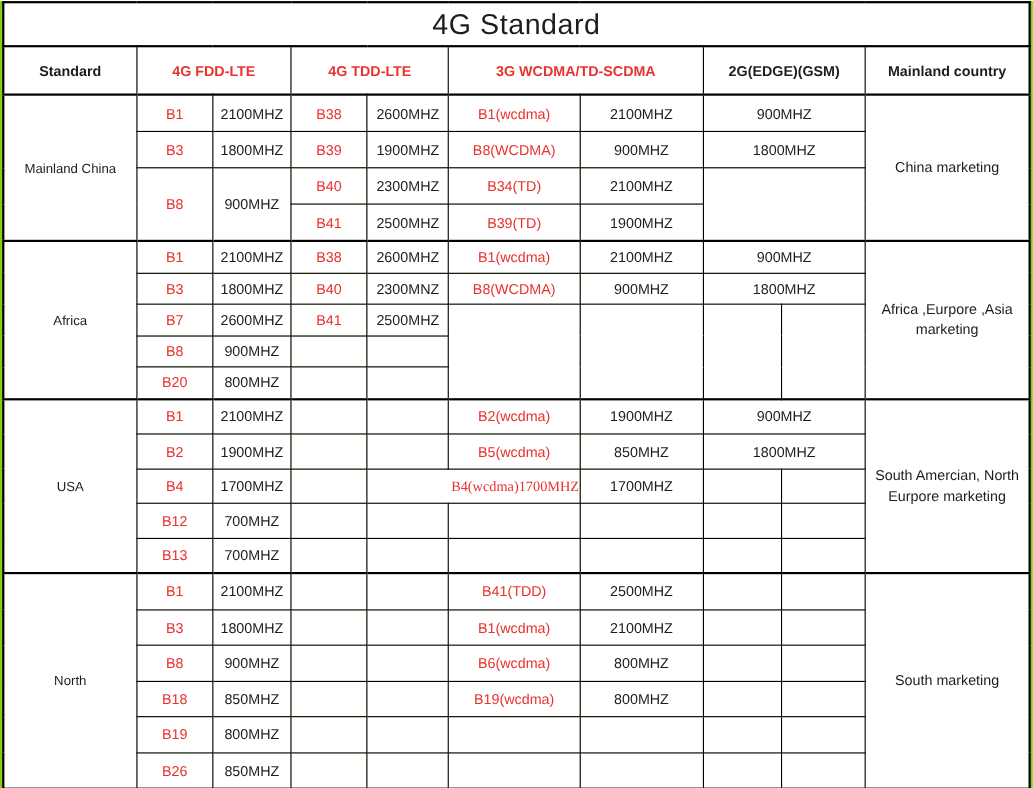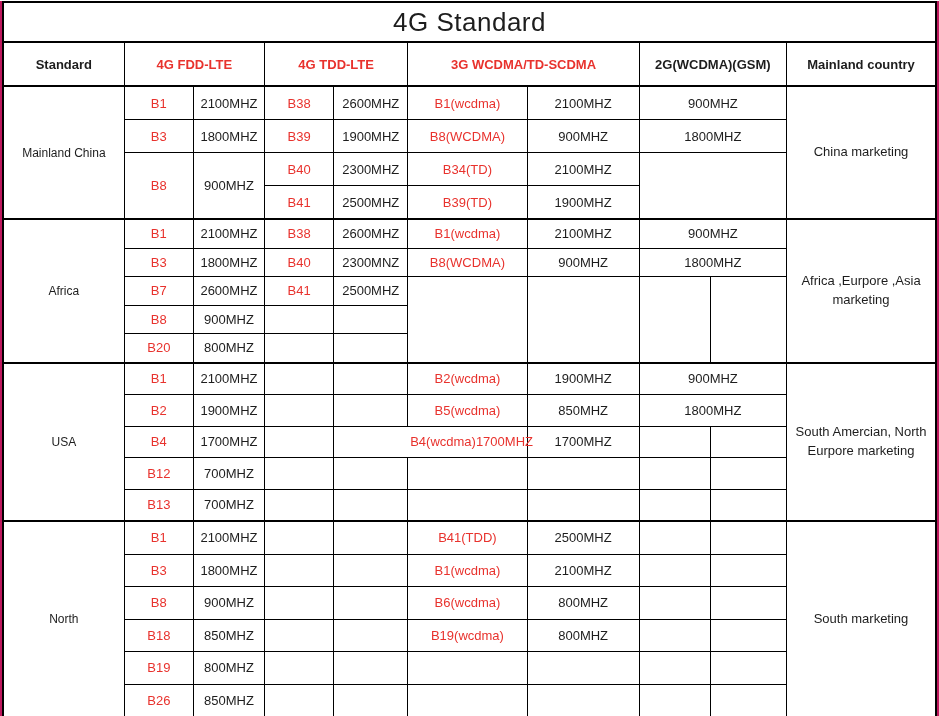--- a/index.html
+++ b/index.html
@@ -2,39 +2,39 @@
 <html style="--red: #e8322d; --ink: #1d1d1d; --line: #000000;"><head>
 <meta charset="utf-8">
 <style>
   :root{
     --red:#e8322d;
     --ink:#1d1d1d;
     --line:#000000;
   }
   html,body{margin:0;padding:0;background:#ffffff;}
   body{font-family:"Liberation Sans","DejaVu Sans",sans-serif;color:var(--ink);}
-  .sheet{width:939px;height:716px;box-sizing:border-box;background:#be185d;}
+  .sheet{width:939px;height:716px;box-sizing:border-box;background:#84cc16;}
   table{border-collapse:collapse;table-layout:fixed;width:935px;margin:1px 2px;}
   td,th{border:1px solid var(--line);text-align:center;vertical-align:middle;
         font-size:13px;font-weight:400;padding:0 2px;overflow:visible;
         background:#fff;color:var(--ink);}
   table{border:2px solid var(--line);}
   tr.title-row td{border:2px solid var(--line);height:38px;font-size:26px;
         letter-spacing:0.5px;padding:0;}
   tr.header-row th{height:42px;font-weight:700;font-size:13px;
         border-bottom:2px solid var(--line);}
   th.red, td.red{color:var(--red);}
   tr.sec-start td{border-top:2px solid var(--line);}
   .sec-0 td{height:32px;}
   .sec-1 td{height:27.5px;}
   .sec-2 td{height:30.5px;}
   .sec-3 td{height:31.5px;}
   td.country{font-size:12px;}
   td.marketing{font-size:13px;line-height:1.45;padding:0 6px;}
-  td.span-left{white-space:nowrap;padding-left:76px;}
+  td.span-left{white-space:nowrap;padding-left:76px;font-family:Liberation Serif, serif;}
 </style>
 </head>
 <body>
 
 <div class="sheet">
   <table>
     <colgroup>
       <col style="width:121px">
         <col style="width:69px">
         <col style="width:71px">
@@ -48,21 +48,21 @@
     </colgroup>
     <thead>
       <tr class="title-row">
         <td colspan="10">4G Standard</td>
       </tr>
       <tr class="header-row">
         <th>Standard</th>
         <th colspan="2" class="red">4G FDD-LTE</th>
         <th colspan="2" class="red">4G TDD-LTE</th>
         <th colspan="2" class="red">3G WCDMA/TD-SCDMA</th>
-        <th colspan="2">2G(WCDMA)(GSM)</th>
+        <th colspan="2">2G(EDGE)(GSM)</th>
         <th>Mainland country</th>
       </tr>
     </thead>
     <tbody>
         <tr class="sec-0 sec-start">
           <td rowspan="4" class="country">Mainland China</td>
           <td class="red">B1</td>
           <td>2100MHZ</td>
           <td class="red">B38</td>
           <td>2600MHZ</td>

